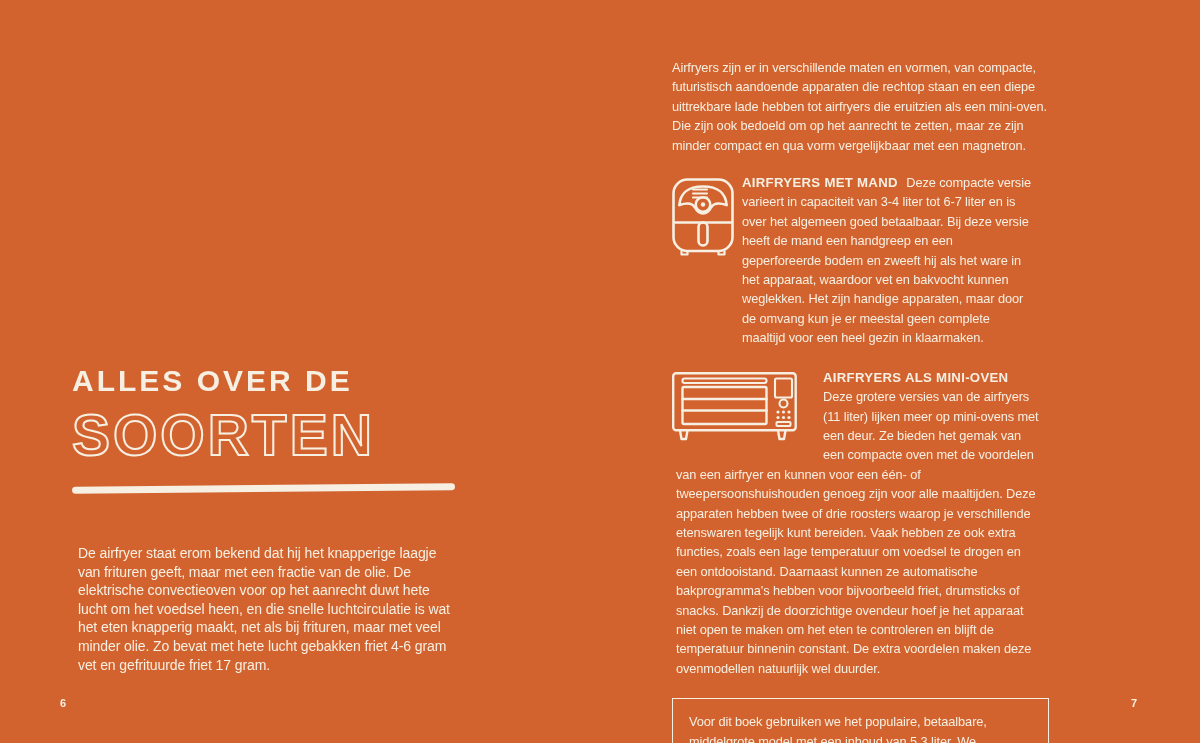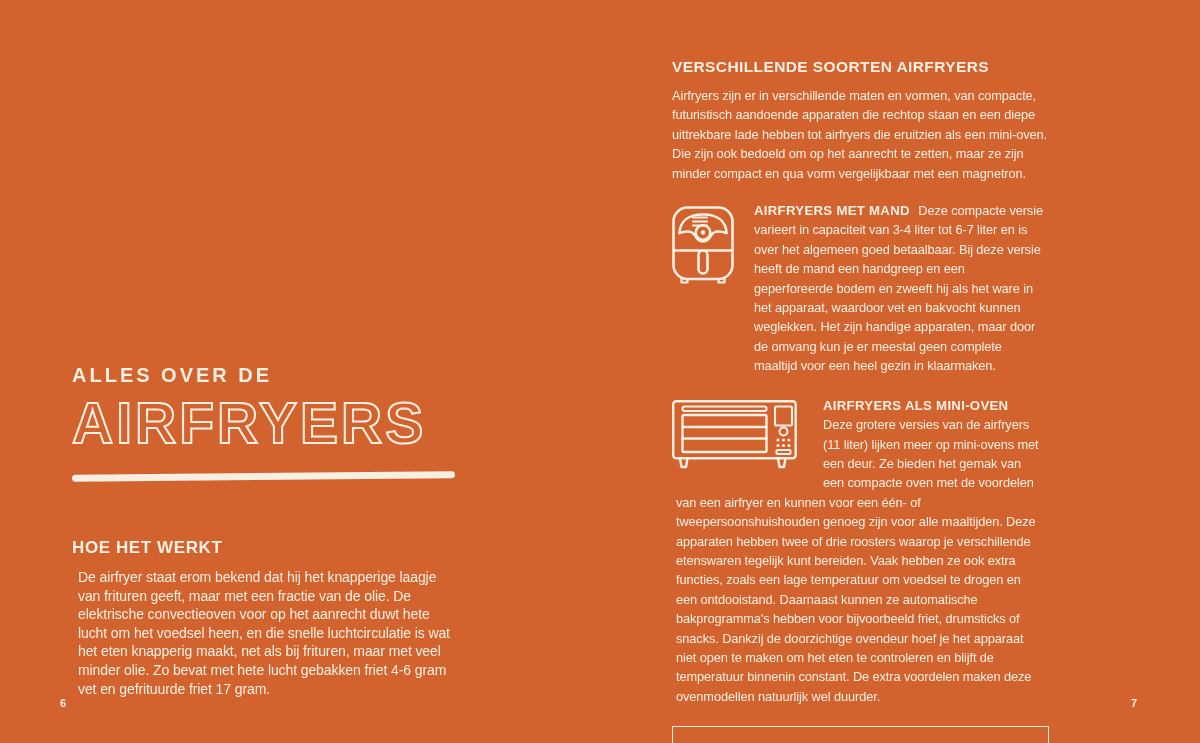--- a/index.html
+++ b/index.html
@@ -7,21 +7,21 @@
     width:1200px;height:743px;overflow:hidden;
     font-family:"Liberation Sans",sans-serif;
   }
   .spread{
     position:relative;width:1200px;height:743px;
     background:#D2632E;color:#F6EFE2;
   }
   
   .title-block{position:absolute;left:72px;top:363px;width:392px;}
   .title-top{
-    font-size:20px;font-weight:bold;letter-spacing:3px;line-height:1.2;
+    font-size:30px;font-weight:bold;letter-spacing:3px;line-height:1.2;
   }
   .title-outline{
     margin-top:8px;font-size:57px;font-weight:bold;letter-spacing:3px;line-height:1;
     color:#F6EFE2;
   }
   @supports ((-webkit-text-stroke:2px #F6EFE2)){
     .title-outline{color:transparent;-webkit-text-stroke:2px #F6EFE2;}
   }
   .title-rule{
     margin-top:21px;width:383px;height:7px;background:#F6EFE2;
@@ -39,21 +39,21 @@
   }
   .pn-left{left:60px;}
   .pn-right{left:1131px;}
   
   .right-col{position:absolute;left:672px;top:58px;width:377px;}
   .rp-heading{
     margin:0 0 10px 0;font-size:15.5px;font-weight:bold;letter-spacing:0.4px;
   }
   .rp-intro{margin:0 0 18px 0;}
   .bodytext{font-size:12.8px;line-height:19.4px;letter-spacing:-0.1px;}
-  .sec1{display:flex;gap:20px;margin-bottom:20px;}
+  .sec1{display:flex;gap:8px;margin-bottom:20px;}
   .sec1 .icon-wrap{flex:none;margin-top:5px;}
   .sec1 p{margin:0;width:292px;}
   .sec2{margin-bottom:16px;}
   .sec2 .icon-wrap{float:left;margin:4px 26px 16px 0;}
   .sec2 p{margin:4px;}
   .sec2::after{content:"";display:block;clear:both;}
   .subhead{font-weight:bold;letter-spacing:0.3px;font-size:13.2px;margin-right:5px;}
   .note-box{
     margin-top:16px;width:377px;box-sizing:border-box;
     border:1.5px solid #F6EFE2;padding:13px 16px 12px 16px;
@@ -62,36 +62,34 @@
   svg{display:block;}
 </style>
 </head>
 <body>
 
 <div class="spread">
 
   <section>
     <div class="title-block">
       <div class="title-top">ALLES OVER DE</div>
-      <div class="title-outline">AIRFRYERS</div>
+      <div class="title-outline">SOORTEN</div>
       <div class="title-rule"></div>
     </div>
 
     <div class="how-block">
-      <h2>HOE HET WERKT</h2>
       <p class="bodytext" style="font-size:14px;line-height:18.6px;">De airfryer staat erom bekend dat hij het knapperige laagje van frituren geeft, maar met een fractie van de olie. De elektrische convectieoven voor op het aanrecht duwt hete lucht om het voedsel heen, en die snelle luchtcirculatie is wat het eten knapperig maakt, net als bij frituren, maar met veel minder olie. Zo bevat met hete lucht gebakken friet 4-6 gram vet en gefrituurde friet 17 gram.</p>
     </div>
 
     <div class="page-num pn-left">6</div>
   </section>
 
   <section>
     <div class="right-col">
 
-      <h2 class="rp-heading">VERSCHILLENDE SOORTEN AIRFRYERS</h2>
 
       <p class="rp-intro bodytext">Airfryers zijn er in verschillende maten en vormen, van compacte, futuristisch aandoende apparaten die rechtop staan en een diepe uittrekbare lade hebben tot airfryers die eruitzien als een mini-oven. Die zijn ook bedoeld om op het aanrecht te zetten, maar ze zijn minder compact en qua vorm vergelijkbaar met een magnetron.</p>
 
       <div class="sec1">
         <div class="icon-wrap">
           <svg width="62" height="78" viewBox="0 0 62 78" fill="none" stroke="#F6EFE2" stroke-width="2.6" stroke-linecap="round" stroke-linejoin="round">
             <rect x="1.5" y="1.5" width="59" height="71.5" rx="14"></rect>
             <path d="M7.5,27 C8,15.5 16,8.5 31,8.5 C46,8.5 54,15.5 54.5,27"></path>
             <path d="M7.5,27 C15,24.5 20.5,25 23,29.5 C25,33.5 27.5,35.5 31,35.5 C34.5,35.5 37,33.5 39,29.5 C41.5,25 47,24.5 54.5,27"></path>
             <circle cx="31" cy="26.5" r="7.3"></circle>

